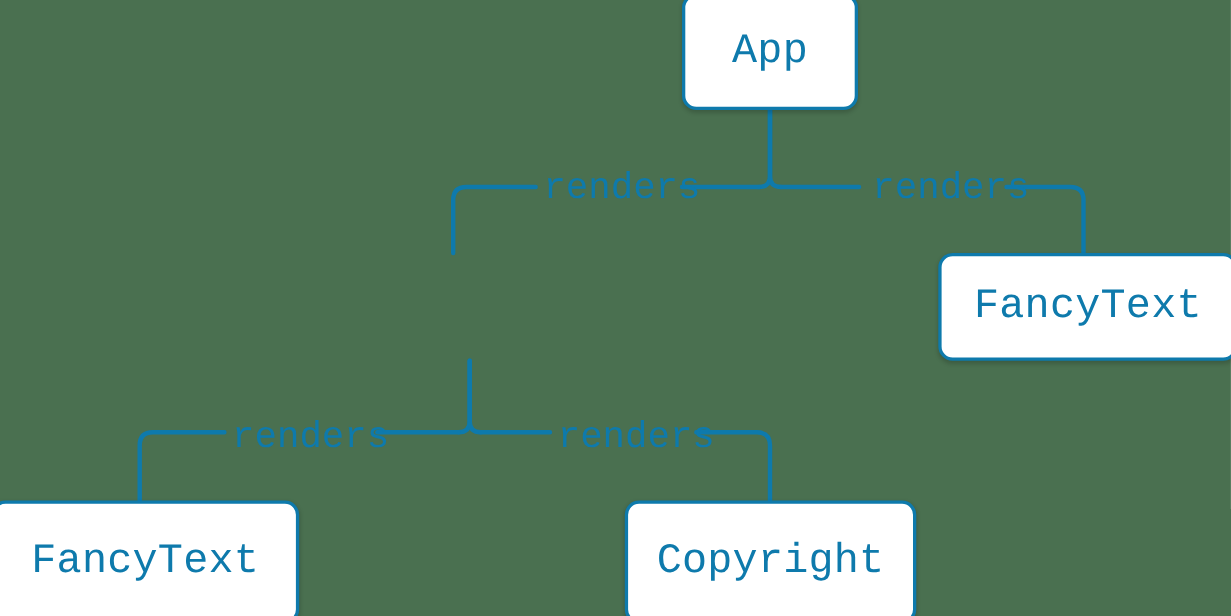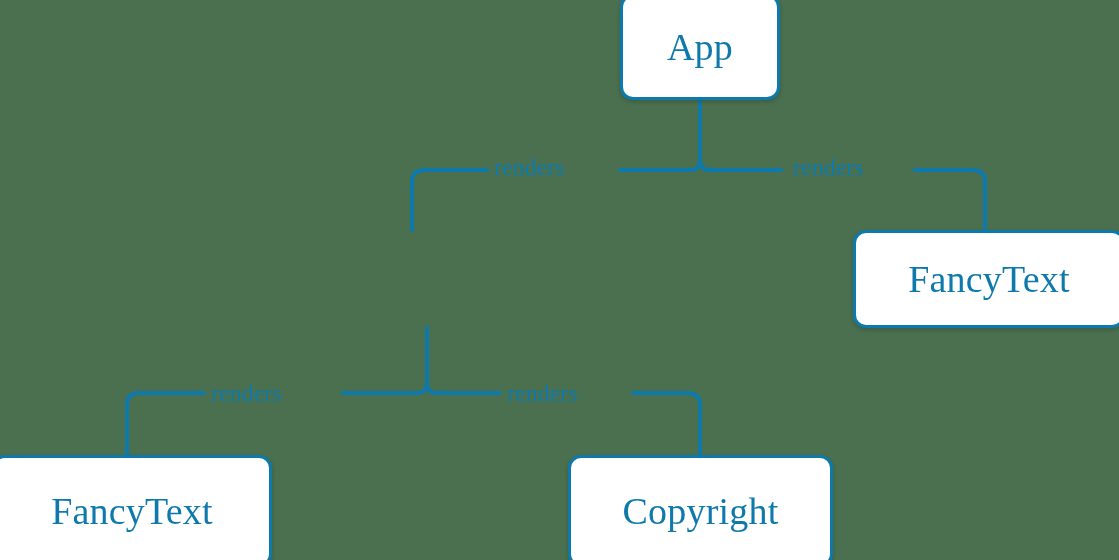--- a/index.html
+++ b/index.html
@@ -6,21 +6,21 @@
     margin: 0;
     padding: 0;
     background: #ffffff;
   }
   #canvas {
     position: relative;
     width: 1119px;
     height: 560px;
     background: #4a7050;
     overflow: hidden;
-    font-family: Liberation Serif, serif;
+    font-family: Liberation Mono, monospace;
   }
   #edges {
     position: absolute;
     left: 0;
     top: 0;
     width: 1119px;
     height: 560px;
     pointer-events: none;
   }
   .node {
@@ -47,21 +47,21 @@
   
   #node-app      { left: 620px; top: -6px;  width: 160px; height: 106px; }
   #node-inspgen  { left: 197px; top: 230px; width: 461px; height: 98px;  }
   #node-fancy-r  { left: 853px; top: 230px; width: 272px; height: 98px;  }
   #node-fancy-b  { left: -8px;  top: 455px; width: 280px; height: 112px; }
   #node-copy     { left: 568px; top: 455px; width: 265px; height: 112px; }
 
   .edge-label {
     position: absolute;
     color: #0e7aac;
-    font-size: 24px;
+    font-size: 34px;
     font-weight: 400;
     white-space: nowrap;
     z-index: 3;
     line-height: 1;
   }
   #edge-label-1 { left: 494px; top: 155px; }
   #edge-label-2 { left: 793px; top: 155px; }
   #edge-label-3 { left: 211px; top: 381px; }
   #edge-label-4 { left: 507px; top: 381px; }
 </style>

